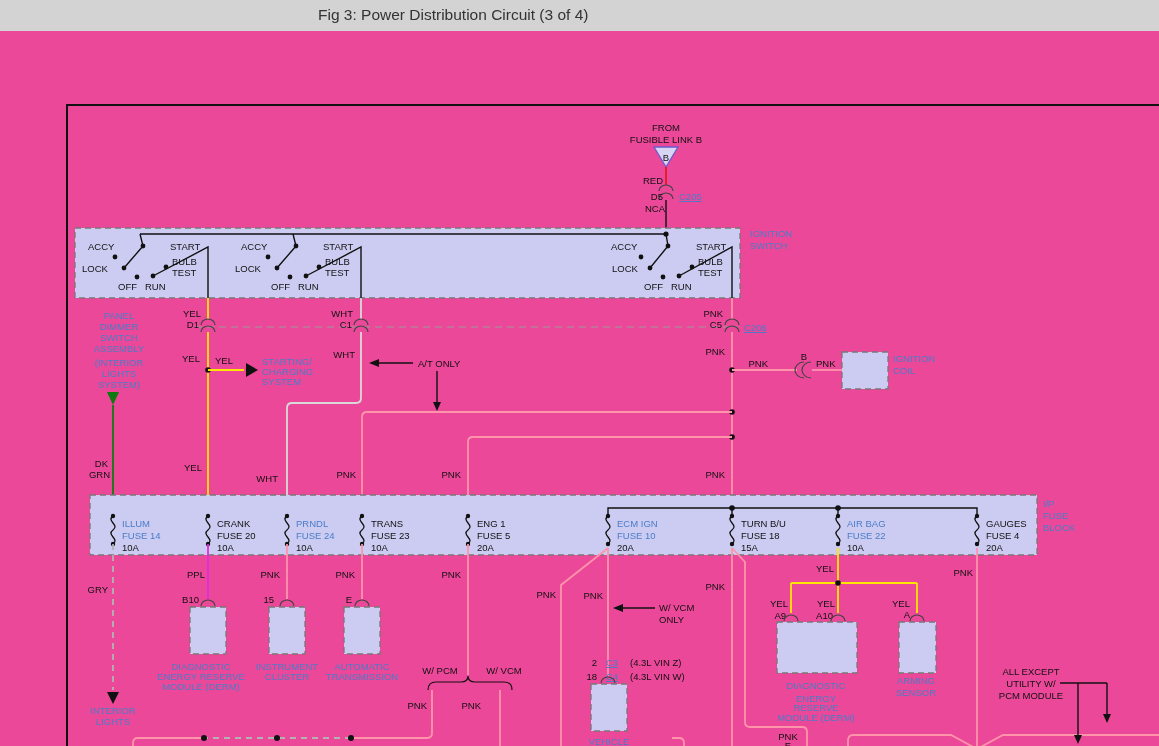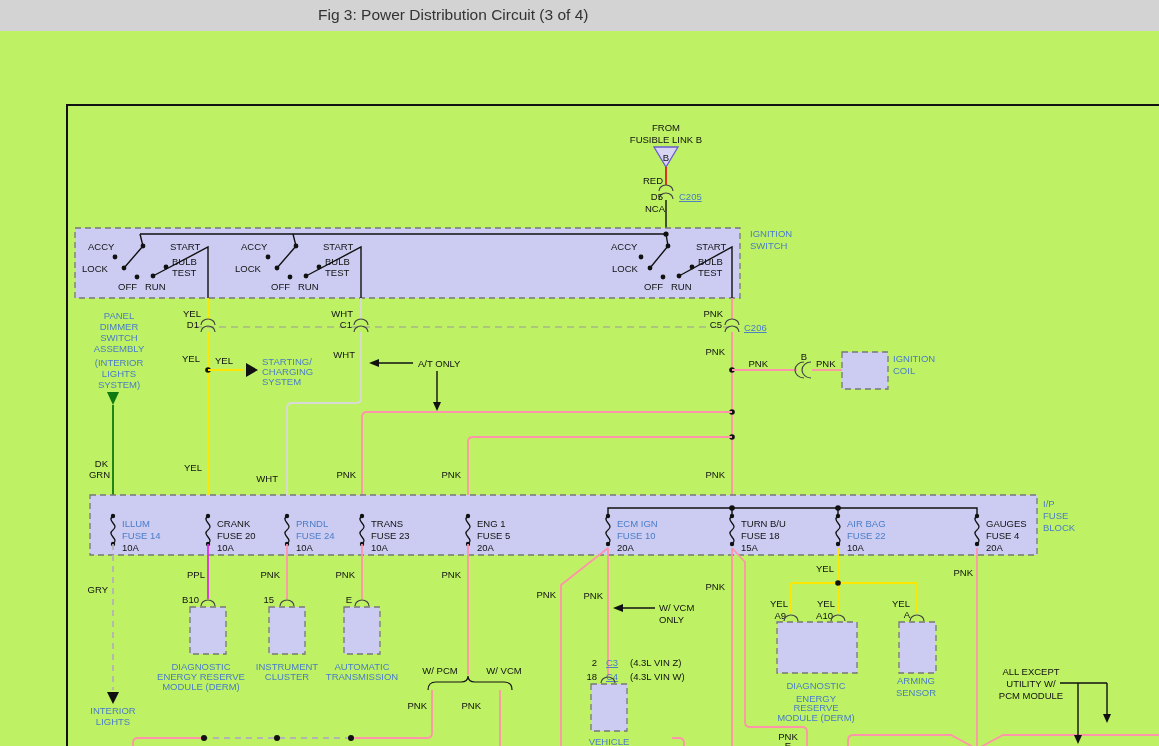--- a/index.html
+++ b/index.html
@@ -1,16 +1,16 @@
 <!DOCTYPE html>
 <html><head>
 <meta charset="utf-8">
 <style>
   html,body{margin:0;padding:0;background:#fff;}
-  .screen{position:relative;width:1159px;height:746px;background:#bef264;overflow:hidden;
+  .screen{position:relative;width:1159px;height:746px;background:#ec4899;overflow:hidden;
           font-family:"Liberation Sans",sans-serif;}
   .titlebar{position:absolute;top:0;left:0;width:1159px;height:31px;background:#d3d3d3;}
   .titlebar .title{position:absolute;left:318px;top:6px;font-size:15.5px;color:#333;}
   svg{position:absolute;top:0;left:0;}
   svg text{font-family:"Liberation Sans",sans-serif;font-size:9.5px;fill:#111;}
   .tb{fill:#4a7cc7;}
   .lnk{fill:#4a7cc7;text-decoration:underline;cursor:pointer;}
   .mid{text-anchor:middle;}.end{text-anchor:end;}
   .lav{fill:#ccccf2;stroke:#777;stroke-width:1.3;stroke-dasharray:6 4;}
   .w{fill:none;stroke-width:1.8;}

